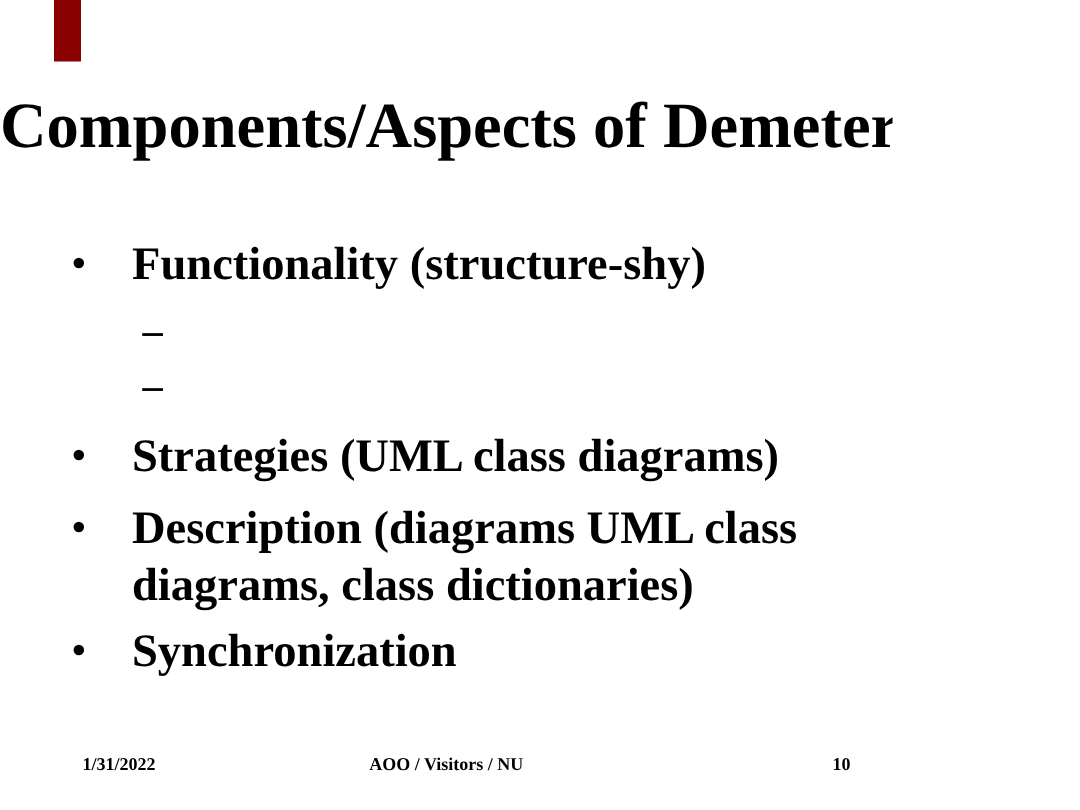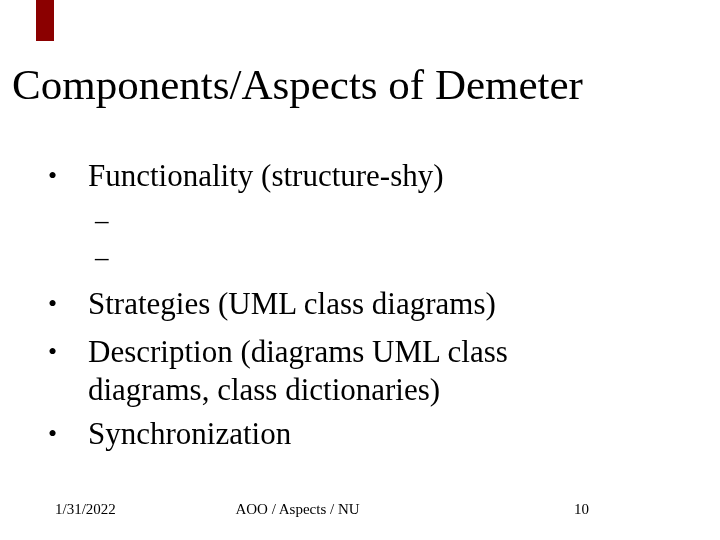--- a/index.html
+++ b/index.html
@@ -8,20 +8,21 @@
     background: #ffffff;
   }
   .slide {
     position: relative;
     width: 595px;
     height: 540px;
     background: #ffffff;
     overflow: hidden;
     font-family: "Liberation Serif", "DejaVu Serif", serif;
     color: #000000;
+    font-weight: bold;
   }
   .accent-bar-left {
     position: absolute;
     left: 36px;
     top: 0;
     width: 18px;
     height: 41px;
   }
   .accent-square-right {
     position: absolute;
@@ -73,36 +74,36 @@
   .sub-group { margin-top: 7px; }
   .m-b2 { margin-top: 9px; }
   .m-b3 { margin-top: 10px; }
   .m-b4 { margin-top: 6px; }
   .footer {
     position: absolute;
     left: 0;
     right: 0;
     top: 500px;
     height: 22px;
-    font-size: 15px;
+    font-size: 12px;
     line-height: 18px;
   }
   .footer .f-left {
     position: absolute;
     left: 55px;
   }
   .footer .f-center {
     position: absolute;
     left: 0;
     right: 0;
     text-align: center;
   }
   .footer .f-right {
     position: absolute;
-    right: 6px;
+    right: 28px;
   }
 </style>
 </head>
 <body>
 
 <div class="slide">
 
   <div class="accent-bar-left" style="background: rgb(139, 0, 0);"></div>
   <div class="accent-square-right" style="background: rgb(139, 0, 0);"></div>
 
@@ -136,17 +137,17 @@
 
     <div class="bullet-row m-b4">
       <span class="marker">•</span>
       <span class="btext">Synchronization</span>
     </div>
 
   </div>
 
   <div class="footer">
     <span class="f-left">1/31/2022</span>
-    <span class="f-center">AOO / Aspects / NU</span>
+    <span class="f-center">AOO / Visitors / NU</span>
     <span class="f-right">10</span>
   </div>
 
 </div>
 
 </body></html>

